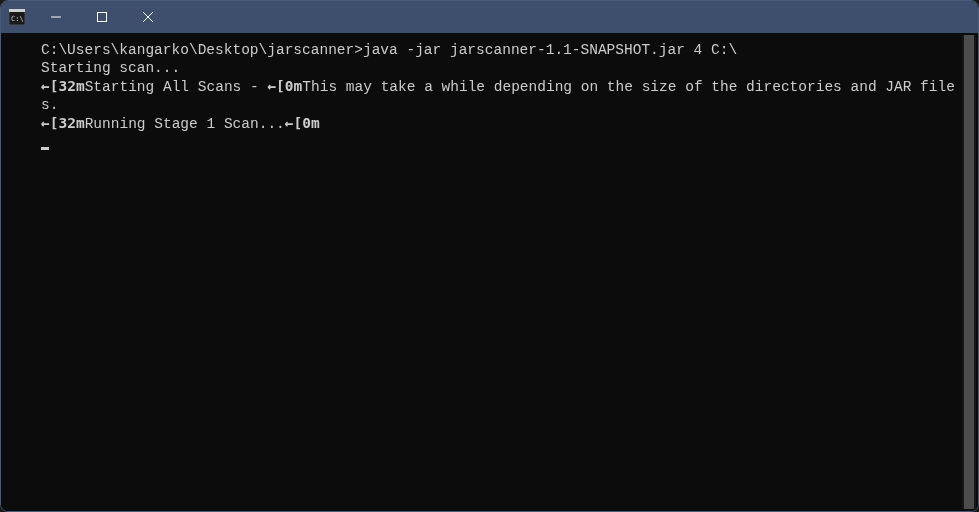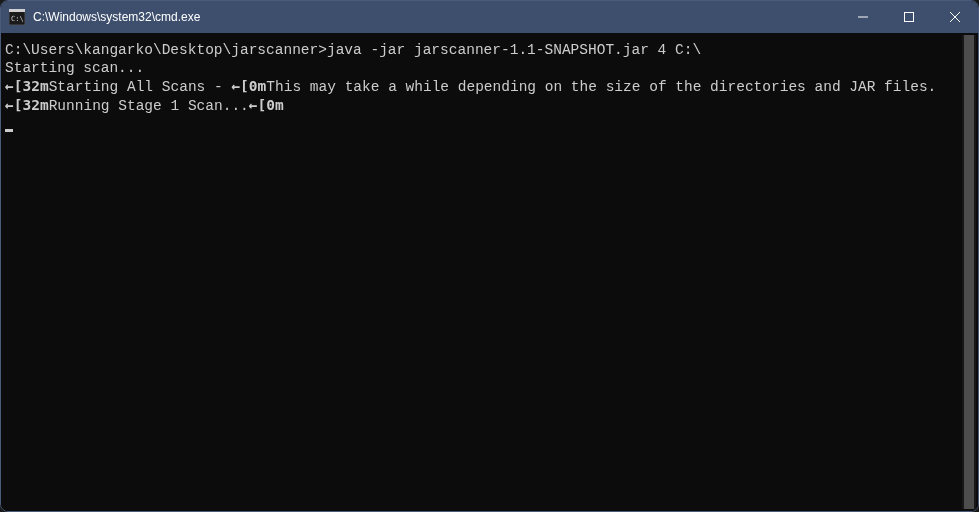--- a/index.html
+++ b/index.html
@@ -76,20 +76,21 @@
     .terminal {
       flex: 1;
       padding: 8px 4px 4px 4px;
       font-family: Consolas, "Courier New", monospace;
       font-size: 14.5px;
       line-height: 18px;
       color: #cccccc;
       white-space: pre-wrap;
       word-break: break-all;
       overflow: hidden;
+      margin-left: 36px;
     }
     .line {
       display: block;
     }
     .cursor {
       display: inline-block;
       width: 8px;
       height: 3px;
       background: #cccccc;
       vertical-align: bottom;
@@ -121,21 +122,20 @@
 
 <div class="window">
   <div class="titlebar">
     <div class="titlebar-icon">
       <svg class="cmd-icon-svg" viewBox="0 0 16 16">
         <rect x="0" y="0" width="16" height="16" fill="#1a1a1a" stroke="#888" stroke-width="0.5"></rect>
         <rect x="0" y="0" width="16" height="3" fill="#d0d0d0"></rect>
         <text x="2" y="12" font-size="7" fill="#ccc" font-family="monospace">C:\</text>
       </svg>
     </div>
-    <div class="title-text">C:\Windows\system32\cmd.exe</div>
     <div class="window-controls">
       <div class="control-btn">
         <svg width="10" height="10" viewBox="0 0 10 10">
             <line class="control-svg" x1="0" y1="5" x2="10" y2="5"></line>
           </svg>
       </div>
       <div class="control-btn">
         <svg width="10" height="10" viewBox="0 0 10 10">
             <rect class="control-svg" x="0.5" y="0.5" width="9" height="9"></rect>
           </svg>

